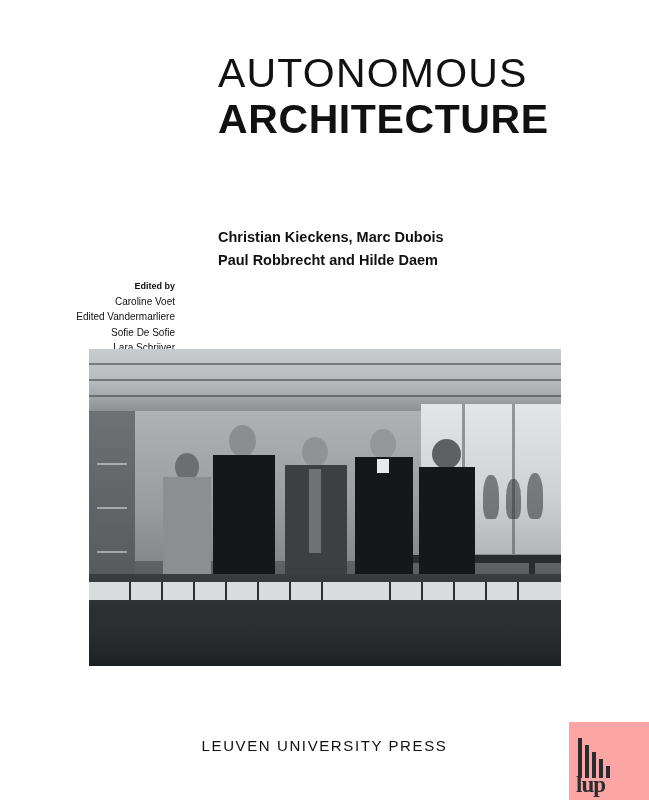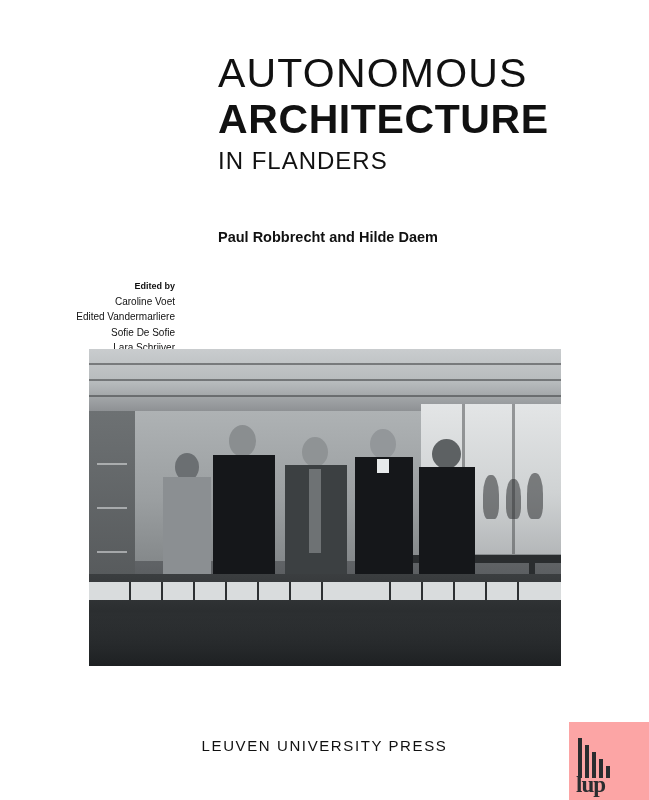--- a/index.html
+++ b/index.html
@@ -220,24 +220,24 @@
   }
 </style>
 </head>
 <body>
 
 <div class="cover">
 
   <div class="title-block">
     <div class="title-line1">AUTONOMOUS</div>
     <div class="title-line2">ARCHITECTURE</div>
-    <div class="title-line3">IN FLANDERS</div>
   </div>
 
   <div class="subtitle-block">
+    <div class="subtitle-line">Christian Kieckens, Marc Dubois</div>
     <div class="subtitle-line">Paul Robbrecht and Hilde Daem</div>
   </div>
 
   <div class="editors-block">
     <div class="editors-label">Edited by</div>
     <div class="editor-name">Caroline Voet</div>
     <div class="editor-name">Edited Vandermarliere</div>
     <div class="editor-name">Sofie De Sofie</div>
     <div class="editor-name">Lara Schrijver</div>
   </div>

